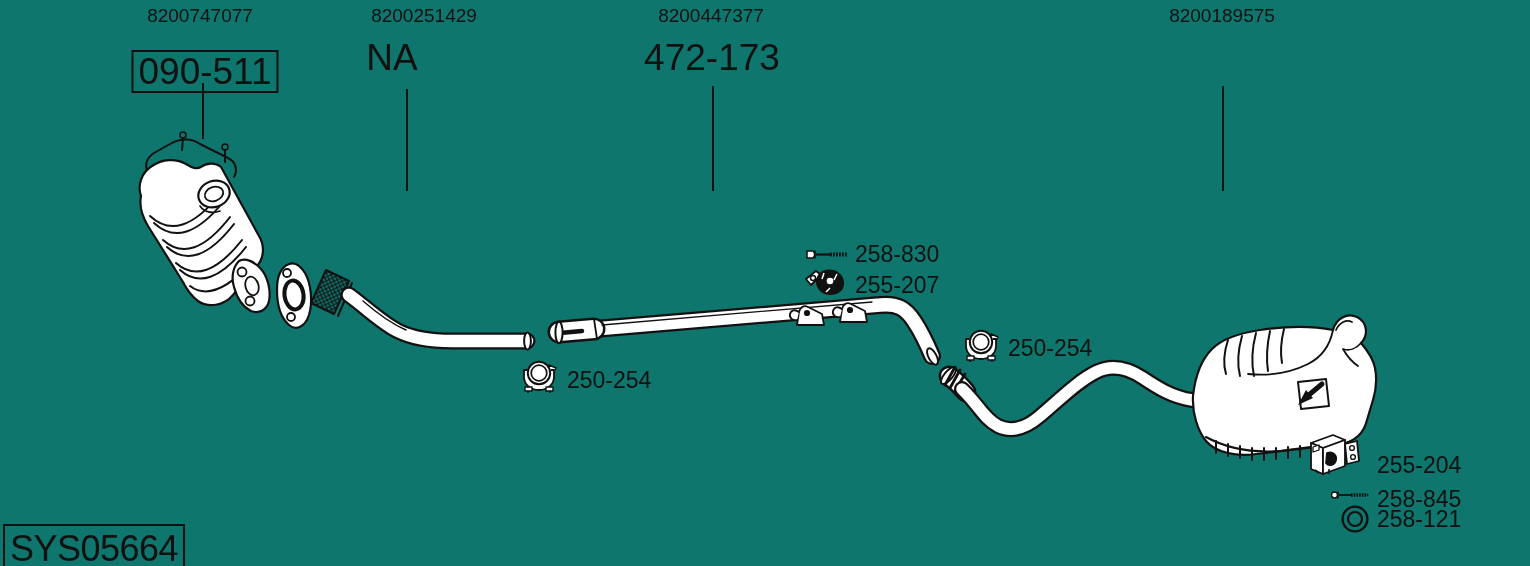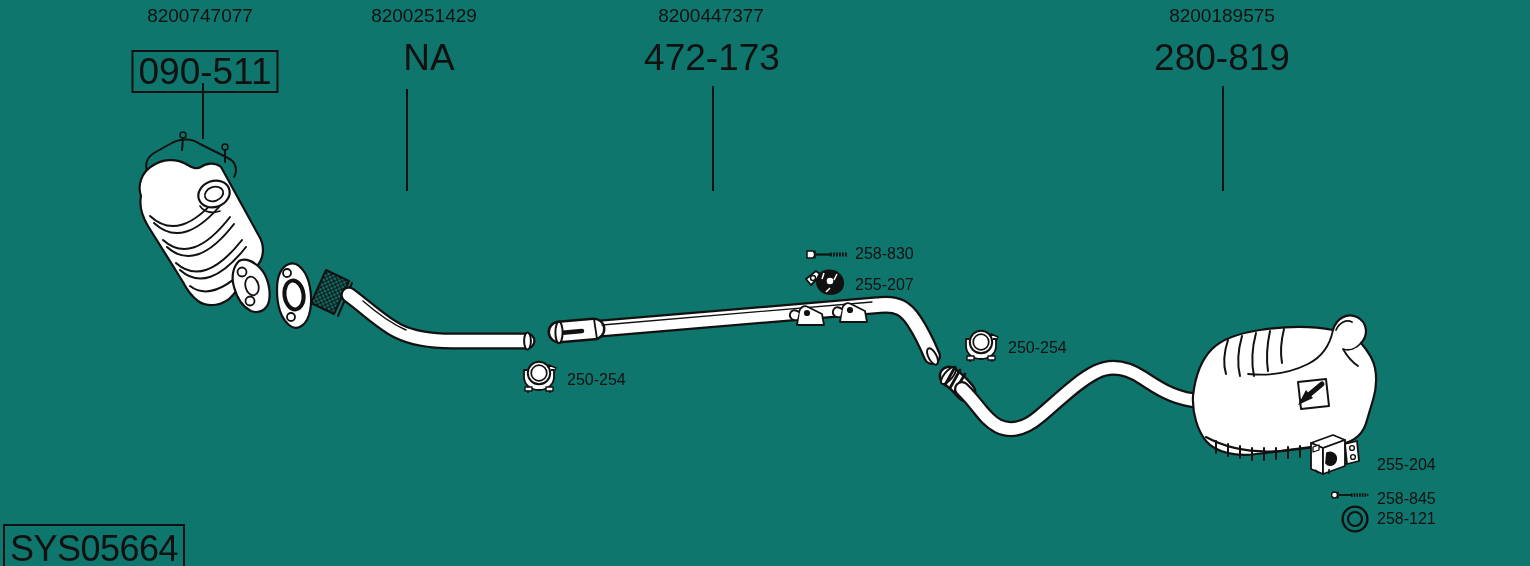--- a/index.html
+++ b/index.html
@@ -13,21 +13,21 @@
     transform:translateX(-50%);white-space:nowrap;
   }
   .code{
     position:absolute;top:37px;font-size:37px;line-height:42px;
     transform:translateX(-50%);white-space:nowrap;
   }
   .code.boxed{
     border:2px solid #111;padding:0 5px;line-height:39px;top:38px;margin-top:12px;
   }
   .callout{
-    position:absolute;font-size:16px;line-height:28px;white-space:nowrap;
+    position:absolute;font-size:23px;line-height:28px;white-space:nowrap;
   }
   .icon{position:absolute;display:block;}
   .sysbox{
     position:absolute;left:3px;top:524px;border:2px solid #111;
     font-size:36px;line-height:37px;letter-spacing:-0.5px;padding:4px 5px;
     white-space:nowrap;
   }
 </style>
 </head>
 <body>
@@ -165,23 +165,22 @@
       <polygon points="1313,398 1298,405 1306,390" fill="#111" stroke="none"></polygon>
     </g>
   </svg>
 
   <div class="oe" style="left:200px">8200747077</div>
   <div class="oe" style="left:424px">8200251429</div>
   <div class="oe" style="left:711px">8200447377</div>
   <div class="oe" style="left:1222px">8200189575</div>
 
   <div class="code boxed" style="left:205px">090-511</div>
-  <div class="code" style="left:429px">NA</div>
+  <div class="code" style="left:392px">NA</div>
   <div class="code" style="left:712px">472-173</div>
-  <div class="code" style="left:1222px">280-819</div>
 
   <svg class="icon" style="left:806px;top:248px" width="44" height="13" viewBox="0 0 44 13">
     <path d="M1,3 L7,3 L8.5,5 L8.5,8 L7,10 L1,10 Z" fill="#fff" stroke="#111" stroke-width="1.5"></path>
     <path d="M9,2.5 L9,10.5" stroke="#111" stroke-width="1.5"></path>
     <path d="M10,6.5 L24,6.5" stroke="#111" stroke-width="2.2"></path>
     <path d="M24,6.5 L41,6.5" stroke="#111" stroke-width="4" stroke-dasharray="1.8 1.2"></path>
   </svg>
 
   <svg class="icon" style="left:804px;top:266px" width="42" height="32" viewBox="0 0 42 32">
     <path d="M2,13 L12,5 L17,9 L7,19 Z" fill="#fff" stroke="#111" stroke-width="1.8" stroke-linejoin="round"></path>

